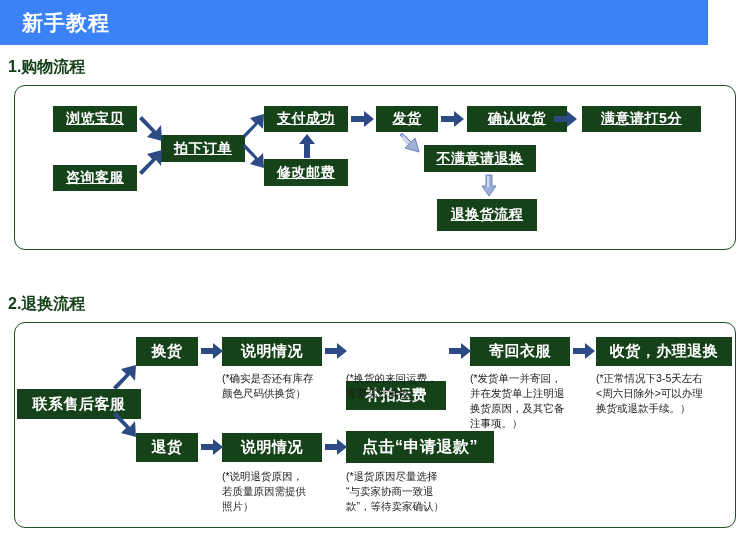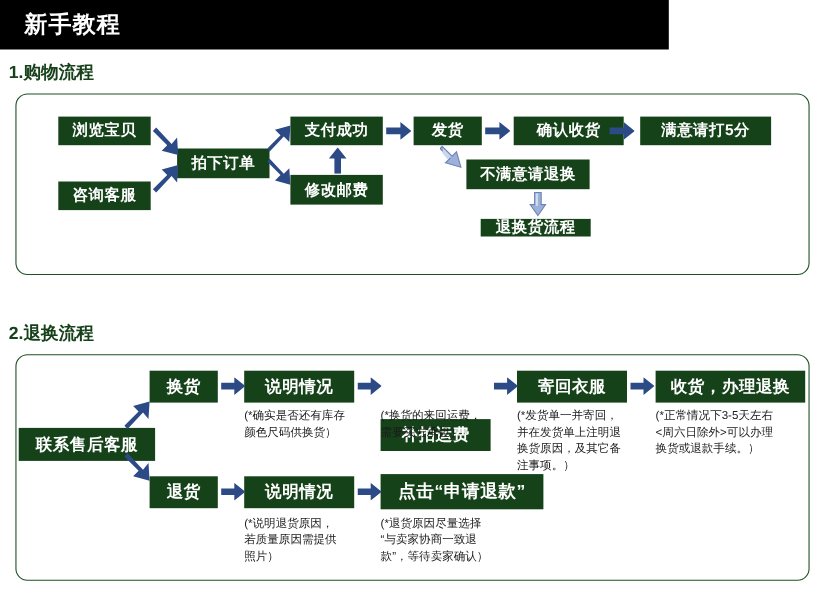--- a/index.html
+++ b/index.html
@@ -5,22 +5,22 @@
   html,body{margin:0;padding:0;}
   body{
     width:750px;height:559px;
     background:#ffffff;
     font-family:"Liberation Sans","DejaVu Sans",sans-serif;
     overflow:hidden;
     position:relative;
   }
   
   .header{
-    position:absolute;left:0;top:0;width:608px;height:45px;
-    background:#000000;
+    position:absolute;left:0;top:0;width:708px;height:45px;
+    background:#3b82f6;
   }
   .header-title{
     position:absolute;left:22px;top:9px;
     color:#ffffff;font-size:21px;font-weight:bold;letter-spacing:1px;
     line-height:27px;
   }
   
   .section-heading{
     position:absolute;
     color:#16411a;font-size:16px;font-weight:bold;
@@ -42,21 +42,21 @@
   .gbox{
     position:absolute;
     background:#16421a;
     color:#ffffff;
     font-weight:bold;
     display:flex;align-items:center;justify-content:center;
     box-sizing:border-box;
     white-space:nowrap;
     letter-spacing:0.5px;
   }
-  .gbox.s1{font-size:14px;}
+  .gbox.s1{font-size:14px;text-decoration:underline;}
   .gbox.s2{font-size:15px;}
   .gbox.s3{font-size:16px;}
   
   .arrow{position:absolute;line-height:0;}
   .arrow svg{display:block;}
   
   .note{
     position:absolute;
     color:#1a1a1a;
     font-size:10.5px;
@@ -78,21 +78,21 @@
 
   <div class="gbox s1" style="left:38px;top:20px;width:84px;height:26px;">浏览宝贝</div>
   <div class="gbox s1" style="left:38px;top:79px;width:84px;height:26px;">咨询客服</div>
   <div class="gbox s1" style="left:146px;top:49px;width:84px;height:27px;">拍下订单</div>
   <div class="gbox s1" style="left:249px;top:20px;width:84px;height:26px;">支付成功</div>
   <div class="gbox s1" style="left:249px;top:73px;width:84px;height:27px;">修改邮费</div>
   <div class="gbox s1" style="left:361px;top:20px;width:62px;height:26px;">发货</div>
   <div class="gbox s1" style="left:452px;top:20px;width:100px;height:26px;">确认收货</div>
   <div class="gbox s1" style="left:567px;top:20px;width:119px;height:26px;">满意请打5分</div>
   <div class="gbox s1" style="left:409px;top:59px;width:112px;height:27px;">不满意请退换</div>
-  <div class="gbox s1" style="left:422px;top:113px;width:100px;height:16px;">退换货流程</div>
+  <div class="gbox s1" style="left:422px;top:113px;width:100px;height:32px;">退换货流程</div>
 
   <div class="arrow" style="left:124px;top:27px;">
     <svg width="26" height="30" viewBox="0 0 26 30">
         <path d="M3 3 L17 18 L22 12 L23 28 L8 24 L13 19 L0 6 Z" fill="#2c4a86"></path>
       </svg>
   </div>
 
   <div class="arrow" style="left:124px;top:62px;">
     <svg width="26" height="30" viewBox="0 0 26 30">
         <path d="M3 27 L17 12 L22 18 L23 2 L8 6 L13 11 L0 24 Z" fill="#2c4a86"></path>

